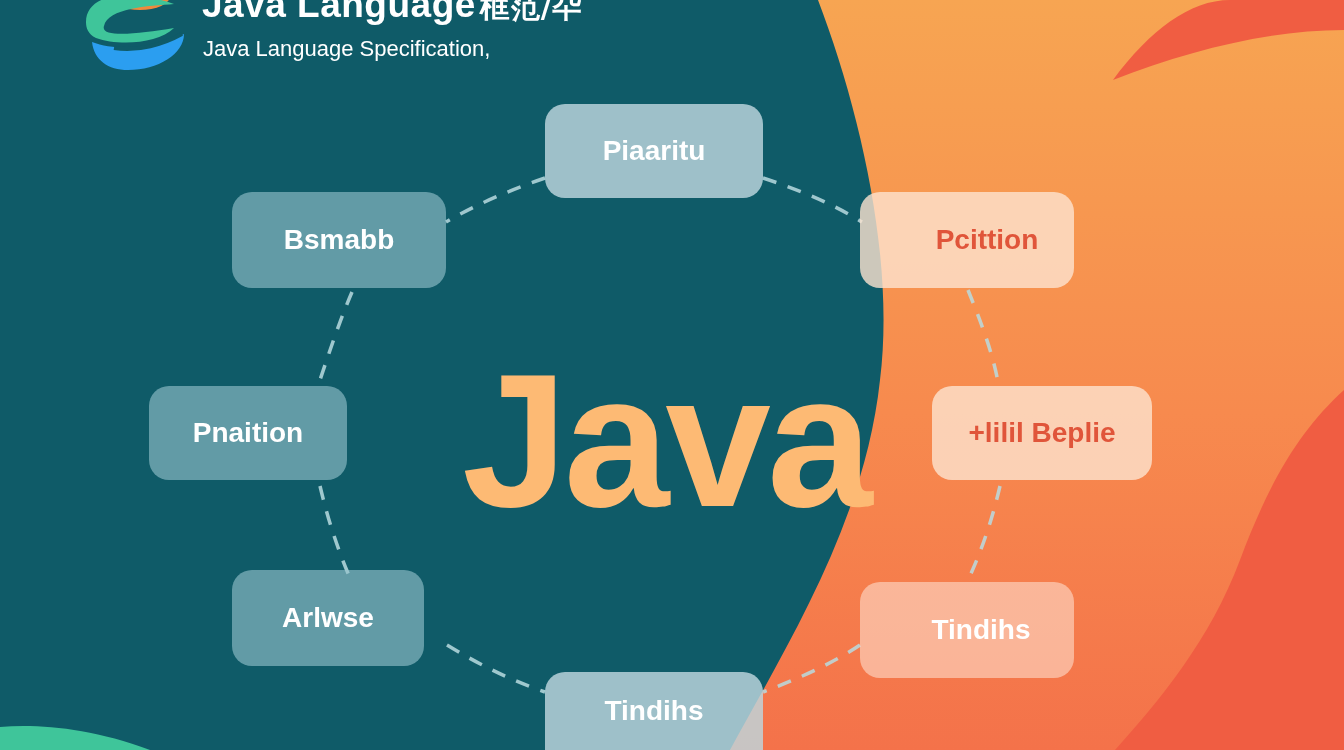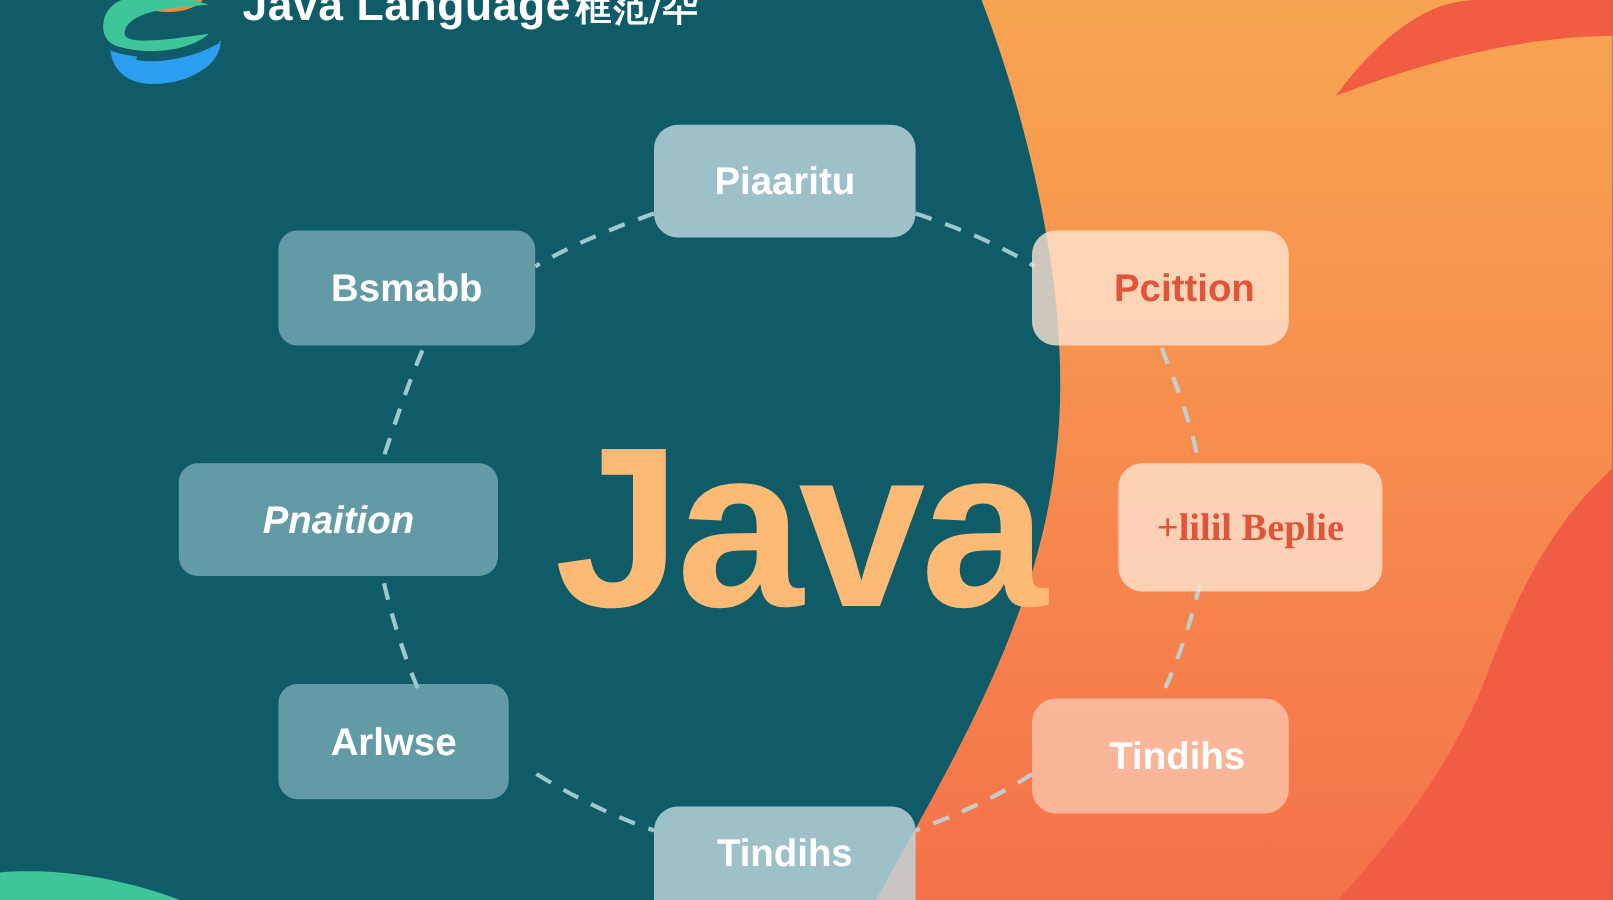--- a/index.html
+++ b/index.html
@@ -17,25 +17,25 @@
       letter-spacing: 0.5px;
     }
     .title .cjk { font-size: 30px; font-family: "DejaVu Sans", sans-serif; font-weight: bold; margin-left: 4px; }
     .subtitle {
       position: absolute; left: 187px; top: 36px;
       font-size: 22px; color: #ffffff; white-space: nowrap;
     }
     .node {
       position: absolute; border-radius: 20px;
       display: flex; align-items: center; justify-content: center;
-      font-weight: bold; font-size: 32px; box-sizing: border-box;
+      font-weight: bold; font-size: 28px; box-sizing: border-box;
       cursor: pointer;
     }
     .node.teal-light { background: rgba(190, 215, 222, 0.82); color: #ffffff; }
-    .node.teal { background: rgba(150, 195, 205, 0.62); color: #ffffff; border-radius: 16px; }
+    .node.teal { background: rgba(150, 195, 205, 0.62); color: #ffffff; }
     .node.peach { background: rgba(253, 228, 208, 0.80); color: #e0553a; }
     .node.peach-white { background: rgba(253, 218, 200, 0.62); color: #ffffff; }
     .center-title {
       position: absolute; left: 462px; top: 330px; width: 380px; height: 220px;
       font-size: 190px; font-weight: bold; color: #fdba74;
       line-height: 220px; letter-spacing: -4px;
     }
   </style>
 </head>
 <body>
@@ -73,37 +73,38 @@
 <div class="header">
   <svg class="logo" viewBox="0 0 112 88" xmlns="http://www.w3.org/2000/svg">
     <ellipse cx="62" cy="14" rx="30" ry="14" fill="#f08a3c"></ellipse>
     <path d="M8 40 C 8 12, 50 6, 96 22 C 70 24, 30 26, 26 44 C 22 56, 60 52, 96 46 C 80 62, 40 64, 18 56 C 10 52, 8 46, 8 40 Z" fill="#3fc59a"></path>
     <path d="M14 60 C 40 70, 80 66, 106 52 C 106 72, 80 88, 50 88 C 30 88, 16 78, 14 60 Z" fill="#2b9ef0"></path>
     <path d="M36 66 C 60 70, 86 62, 104 52" stroke="#0f5b68" stroke-width="4" fill="none"></path>
   </svg>
   <div class="title">
     <span>Java Language</span><span class="cjk">框范/卆</span>
   </div>
+  <div class="subtitle">Java Language Specification,</div>
 </div>
 
 <div class="center-title">Java</div>
 
 <div class="node teal-light" style="left:545px; top:104px; width:218px; height:94px;">
   <span>Piaaritu</span>
 </div>
 <div class="node teal" style="left:232px; top:192px; width:214px; height:96px;">
   <span>Bsmabb</span>
 </div>
 <div class="node peach" style="left:860px; top:192px; width:214px; height:96px;padding-left:40px;">
   <span>Pcittion</span>
 </div>
-<div class="node teal" style="left:149px; top:386px; width:266px; height:94px;font-style:italic;">
+<div class="node teal" style="left:149px; top:386px; width:198px; height:94px;">
   <span>Pnaition</span>
 </div>
-<div class="node peach" style="left:932px; top:386px; width:220px; height:107px;font-family:Liberation Serif, serif;">
+<div class="node peach" style="left:932px; top:386px; width:220px; height:94px;">
   <span>+lilil Beplie</span>
 </div>
 <div class="node teal" style="left:232px; top:570px; width:192px; height:96px;">
   <span>Arlwse</span>
 </div>
 <div class="node peach-white" style="left:860px; top:582px; width:214px; height:96px;padding-left:28px;">
   <span>Tindihs</span>
 </div>
 <div class="node teal-light" style="left:545px; top:672px; width:218px; height:96px; border-bottom-left-radius:0; border-bottom-right-radius:0;">
   <span style="margin-top:-18px;">Tindihs</span>

